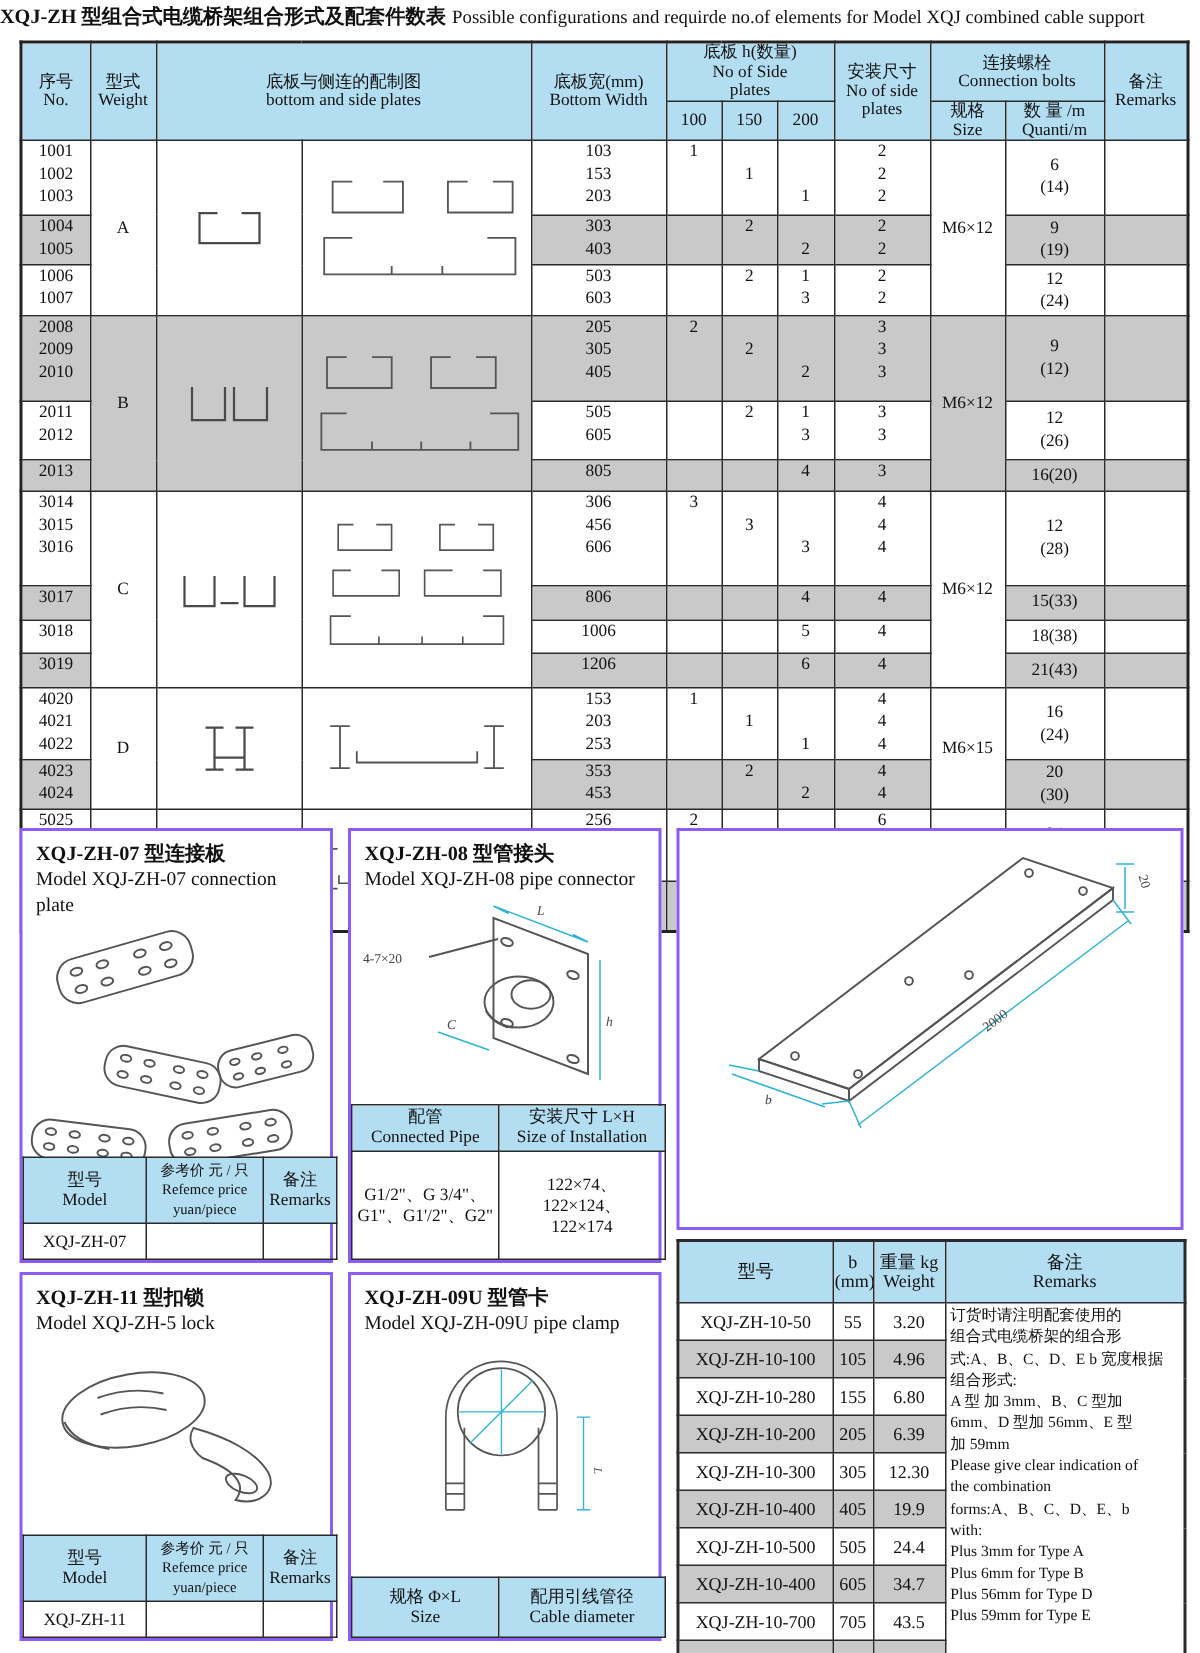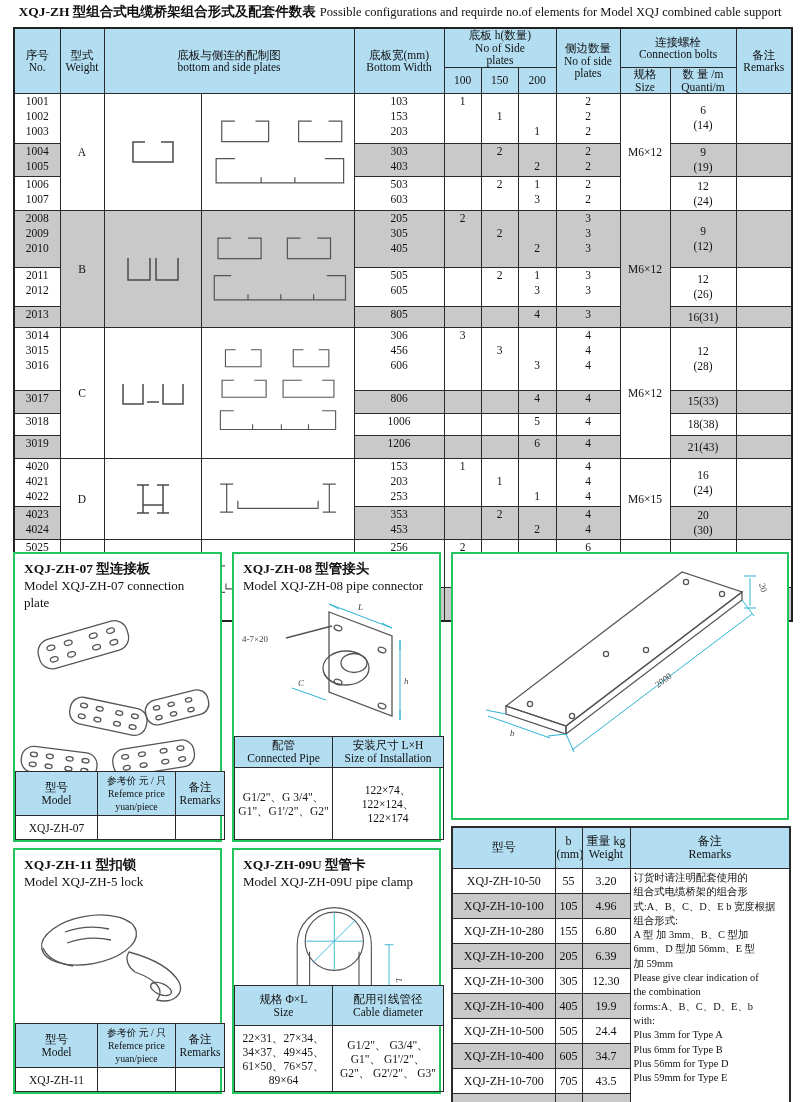--- a/index.html
+++ b/index.html
@@ -1,37 +1,37 @@
 <!DOCTYPE html>
 <html><head>
 <meta charset="utf-8">
 <style>
   html,body{margin:0;padding:0;background:#fff;}
   body{width:800px;height:1102px;position:relative;font-family:"Liberation Serif","DejaVu Serif",serif;color:#111;overflow:hidden;}
-  .title{position:absolute;top:2px;left:0;width:100%;text-align:center;white-space:nowrap;}
+  .title{position:absolute;top:2px;left:0;width:100%;white-space:nowrap;}
   .title .zh{font-weight:bold;font-size:13.5px;}
   .title .en{font-size:12.5px;}
   table{border-collapse:collapse;}
   
   .main{position:absolute;left:13px;top:27px;width:776px;table-layout:fixed;border:2px solid #222;}
   .main th,.main td{border:1px solid #2a2a2a;font-size:11.5px;text-align:center;padding:0 1px;white-space:pre-line;overflow:hidden;}
   .main thead th{background:#b3def2;font-weight:normal;line-height:12.5px;font-size:11.5px;}
   .main thead tr.r1 th{height:38px;}
   .main thead tr.r2 th{height:22px;}
   .main tbody td{line-height:15px;vertical-align:top;}
   .main tr.h3>td{height:46px;}
   .main tr.h2>td{height:31px;}
   .main tr.h1>td{height:16px;}
   .main td.mid{vertical-align:middle;}
   .main tr.gray td{background:#c9c9c9;}
   .main td.w{background:#fff;}
   .main td.diag{padding:0;}
   .main td.diag svg{display:block;margin:0 auto;}
   
-  .box{position:absolute;border:2px solid #22c55e;background:#fff;box-sizing:border-box;}
+  .box{position:absolute;border:2px solid #8b5cf6;background:#fff;box-sizing:border-box;}
   .bt{padding:6px 8px 0 9px;line-height:17px;}
   .bt .zh{font-weight:bold;font-size:13.5px;display:block;}
   .bt .en{font-size:13px;display:block;}
   .inner{position:absolute;left:0;bottom:0;width:100%;table-layout:fixed;}
   .inner th,.inner td{border:1px solid #2a2a2a;white-space:pre-line;text-align:center;overflow:hidden;}
   .inner th{background:#b3def2;font-weight:normal;font-size:11.5px;line-height:13px;padding:2px 1px;}
   .inner td{font-size:11.5px;line-height:14px;padding:1px;}
   .boxsvg{display:block;margin:0 auto;}
   
   .wt{position:absolute;left:451px;top:826px;width:338px;table-layout:fixed;border:2px solid #2a2a2a;background:#fff;}
@@ -74,21 +74,21 @@
 No.</th>
       <th rowspan="2">型式
 Weight</th>
       <th rowspan="2" colspan="2">底板与侧连的配制图
 bottom and side plates</th>
       <th rowspan="2">底板宽(mm)
 Bottom Width</th>
       <th colspan="3">底板 h(数量)
 No of Side
 plates</th>
-      <th rowspan="2">侧边数量
+      <th rowspan="2">安装尺寸
 No of side
 plates</th>
       <th colspan="2">连接螺栓
 Connection bolts</th>
       <th rowspan="2">备注
 Remarks</th>
     </tr>
     <tr class="r2">
       <th>100</th>
       <th>150</th>
@@ -213,21 +213,21 @@
 (26)</td>
       <td></td>
     </tr>
     <tr class="h1 gray">
       <td>2013</td>
       <td>805</td>
       <td></td>
       <td></td>
       <td>4</td>
       <td>3</td>
-      <td class="mid">16(31)</td>
+      <td class="mid">16(20)</td>
       <td></td>
     </tr>
 
     <tr class="h3">
       <td>3014
 3015
 3016</td>
       <td class="mid w" rowspan="4">C</td>
       <td class="mid w diag" rowspan="4">
         <svg width="80" height="42" viewBox="0 0 80 42">
@@ -597,29 +597,20 @@
         <col style="width:98px">
         <col style="width:111px">
       </colgroup>
     <tbody>
         <tr style="height:40px">
       <th>规格 Φ×L
 Size</th>
       <th>配用引线管径
 Cable diameter</th>
     </tr>
-    <tr style="height:66px">
-      <td>22×31、27×34、
-34×37、49×45、
-61×50、76×57、
-89×64</td>
-      <td>G1/2"、 G3/4"、
-G1"、 G1'/2"、
-G2"、 G2'/2"、 G3"</td>
-    </tr>
   </tbody>
     </table>
 </div>
 
 <table class="wt">
   <colgroup>
       <col style="width:103px">
       <col style="width:27px">
       <col style="width:48px">
       <col style="width:160px">

